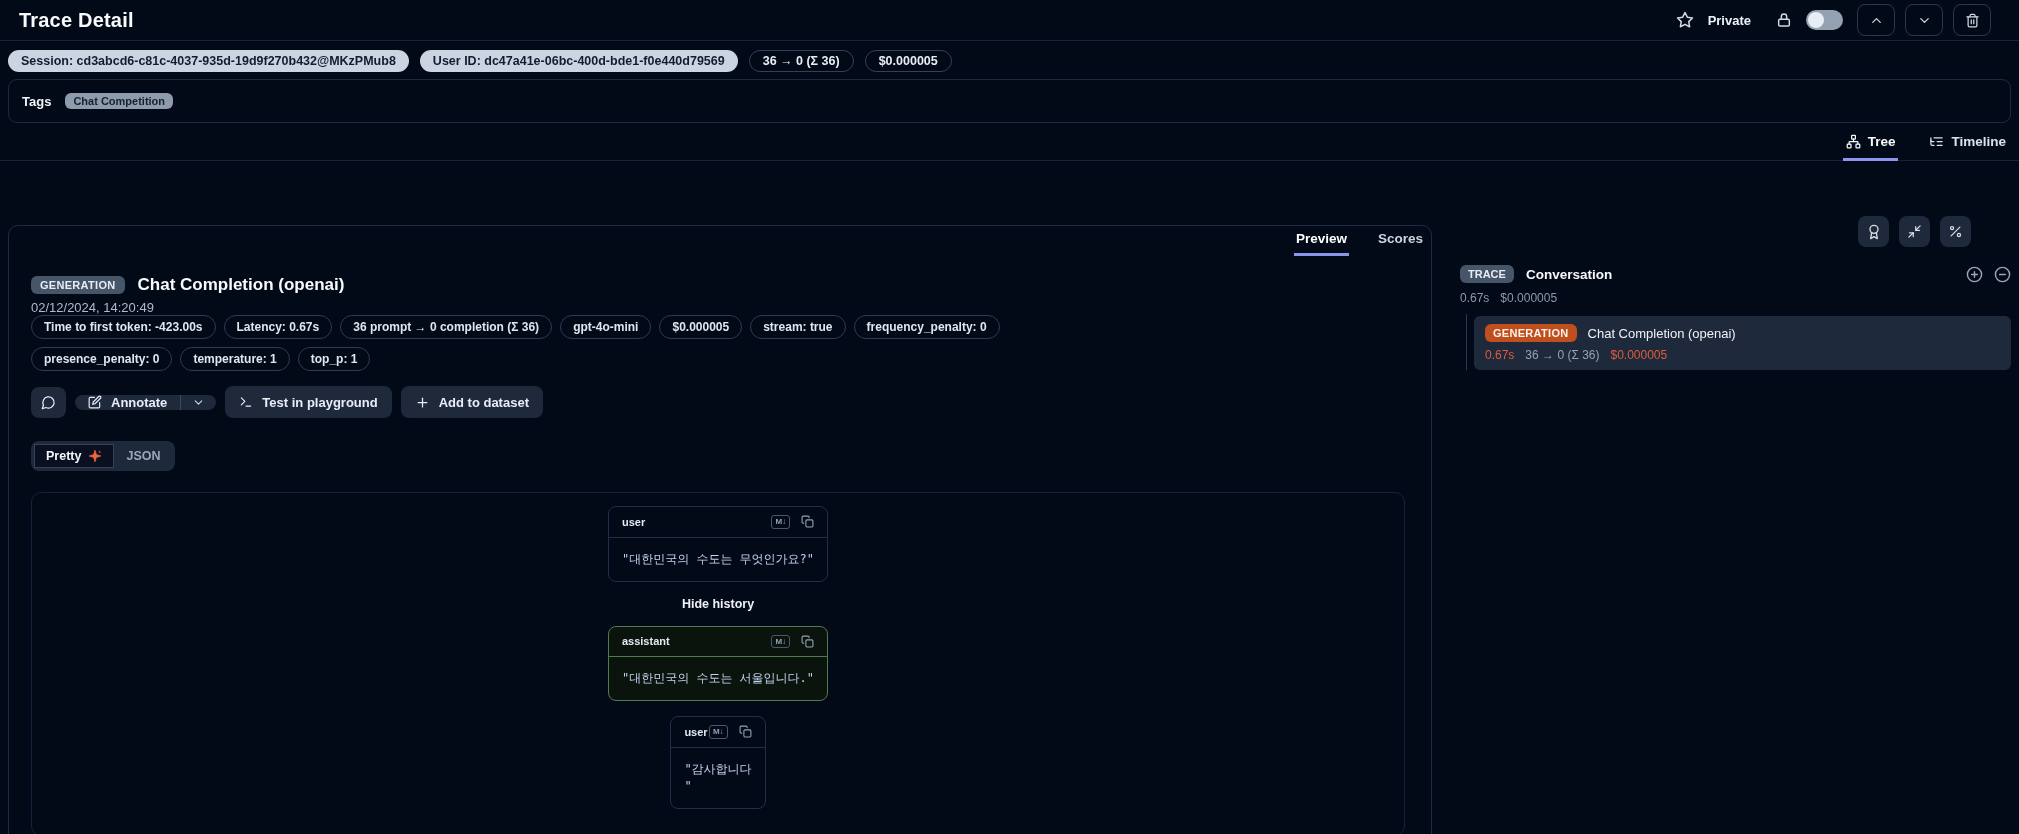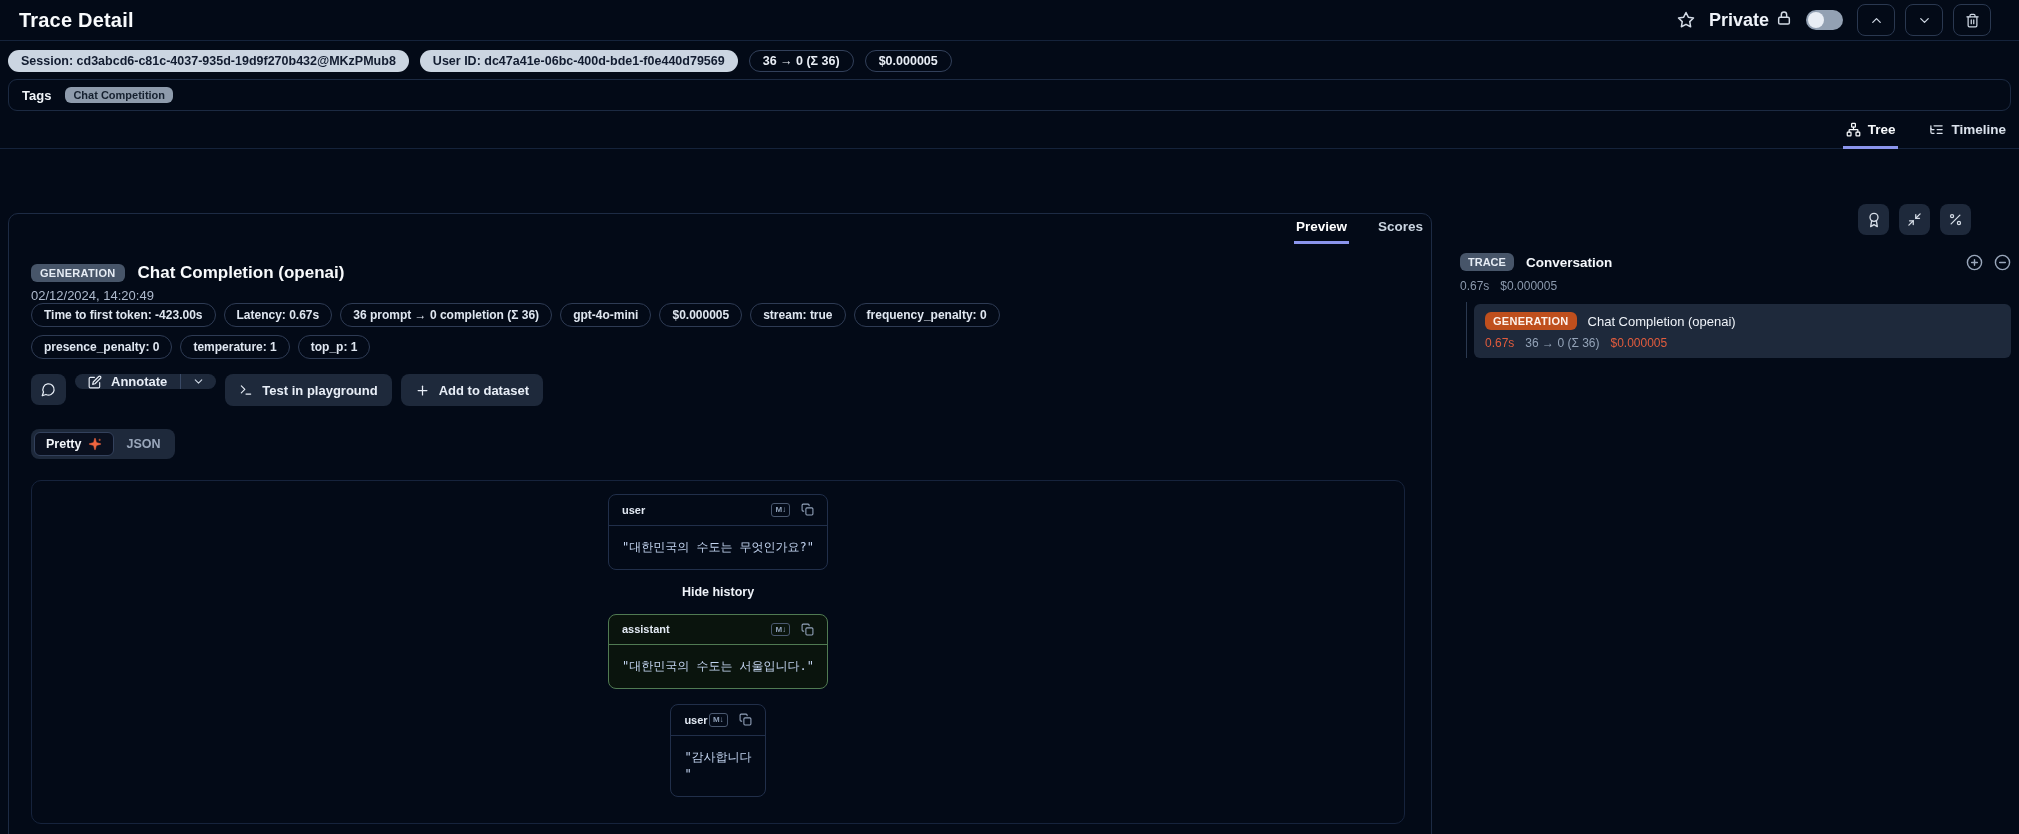--- a/index.html
+++ b/index.html
@@ -15,21 +15,21 @@
 
   
   .top-header {
     display:flex; align-items:center;
     height:41px; padding:0 28px 0 19px;
     border-bottom:1px solid #15233b;
   }
   .page-title { font-size:20px; font-weight:700; letter-spacing:.2px; color:#f8fafc; }
   .header-right { margin-left:auto; display:flex; align-items:center; gap:14px; }
   .icon-plain { color:#d3dbe6; cursor:pointer; background:none; border:none; display:flex; align-items:center; }
-  .privacy { display:flex; align-items:flex-start; gap:7px; font-size:18px; font-weight:700; color:#eef2f8; }
+  .privacy { display:flex; align-items:flex-end; gap:25px; font-size:13px; font-weight:700; color:#eef2f8; }
   .switch { width:37px; height:20px; border-radius:10px; background:#93a1b3; position:relative; cursor:pointer; }
   .switch .knob { position:absolute; top:2px; left:2px; width:16px; height:16px; border-radius:50%; background:#e9eef5; }
   .sq-btn {
     width:38px; height:32px; border:1px solid #2a3850; border-radius:8px;
     background:transparent; color:#cfd8e4; display:flex; align-items:center; justify-content:center; cursor:pointer;
   }
   .hdr-btn-group { display:flex; gap:10px; }
 
   
   .badges-row { display:flex; align-items:center; gap:11px; padding:9px 8px 7px; }
@@ -38,21 +38,21 @@
     padding:4px 13px; border-radius:999px; white-space:nowrap; cursor:pointer;
   }
   .badge-outline {
     border:1px solid #32405a; color:#e8edf5; font-size:12.5px; font-weight:700;
     padding:3px 13px; border-radius:999px; white-space:nowrap;
   }
 
   
   .tags-box {
     margin:0 8px; border:1px solid #1c2a42; border-radius:9px;
-    display:flex; align-items:center; gap:14px; padding:15px 13px; height:27px;
+    display:flex; align-items:center; gap:14px; padding:21px 13px; height:27px;
   }
   .tags-label { font-size:13px; font-weight:700; color:#f1f5f9; }
   .tag-chip {
     background:#8e9bac; color:#15202f; font-size:11px; font-weight:700;
     padding:2px 8px; border-radius:6px; cursor:pointer;
   }
 
   
   .view-tabs { display:flex; justify-content:flex-end; gap:28px; padding:0 10px 0 0; margin-top:5px; border-bottom:1px solid #15233b; }
   .view-tab {
@@ -84,34 +84,34 @@
   }
   .obs-title { font-size:17px; font-weight:700; color:#f8fafc; }
   .obs-time { margin-top:5px; font-size:13px; color:#aebacd; }
 
   .pills { display:flex; flex-wrap:wrap; gap:8px; max-width:1060px; }
   .pill {
     border:1px solid #2e3b54; border-radius:999px; color:#dfe6f0;
     font-size:12px; font-weight:700; padding:4px 12px; white-space:nowrap;
   }
 
-  .actions-row { display:flex; align-items:flex-start; gap:9px; margin-top:15px; }
+  .actions-row { display:flex; align-items:center; gap:9px; margin-top:15px; }
   .act-btn {
     background:#1e293b; border:none; border-radius:8px; color:#e8eef7;
     display:flex; align-items:center; gap:9px; font-size:13px; font-weight:700;
     padding:16px 14px; height:31px; cursor:pointer; font-family:inherit;
   }
   .comment-btn { width:35px; justify-content:center; padding:0; }
   .split-btn { display:flex; background:#1e293b; border-radius:8px; overflow:hidden; }
   .split-main { display:flex; align-items:center; gap:9px; padding:0 13px; font-size:13px; font-weight:700; color:#e8eef7; cursor:pointer; }
   .split-divider { width:1px; background:#3a4a66; margin:0; }
   .split-caret { display:flex; align-items:center; padding:0 11px; color:#cfd8e4; cursor:pointer; }
 
   .fmt-toggle { display:inline-flex; align-items:center; background:#1e293b; border-radius:8px; padding:3px; margin-top:23px; }
-  .fmt-seg { font-size:12.5px; font-weight:700; color:#9aa7bb; padding:5px 12px; cursor:pointer; display:flex; align-items:flex-end; gap:7px; border-radius:6px; }
+  .fmt-seg { font-size:12.5px; font-weight:700; color:#9aa7bb; padding:5px 12px; cursor:pointer; display:flex; align-items:flex-end; gap:7px; border-radius:0; }
   .fmt-seg.active { background:#0a101f; border:1px solid #33415c; color:#f3f6fa; padding:4px 11px; }
 
   
   .messages-wrap {
     margin-top:21px; border:1px solid #16233c; border-radius:10px;
     padding:13px 15px; height:344px; overflow:hidden;
     display:flex; flex-direction:column; gap:15px;align-items:center;
   }
   .msg-box { border:1px solid #212f4a; border-radius:8px; }
   .msg-head {

